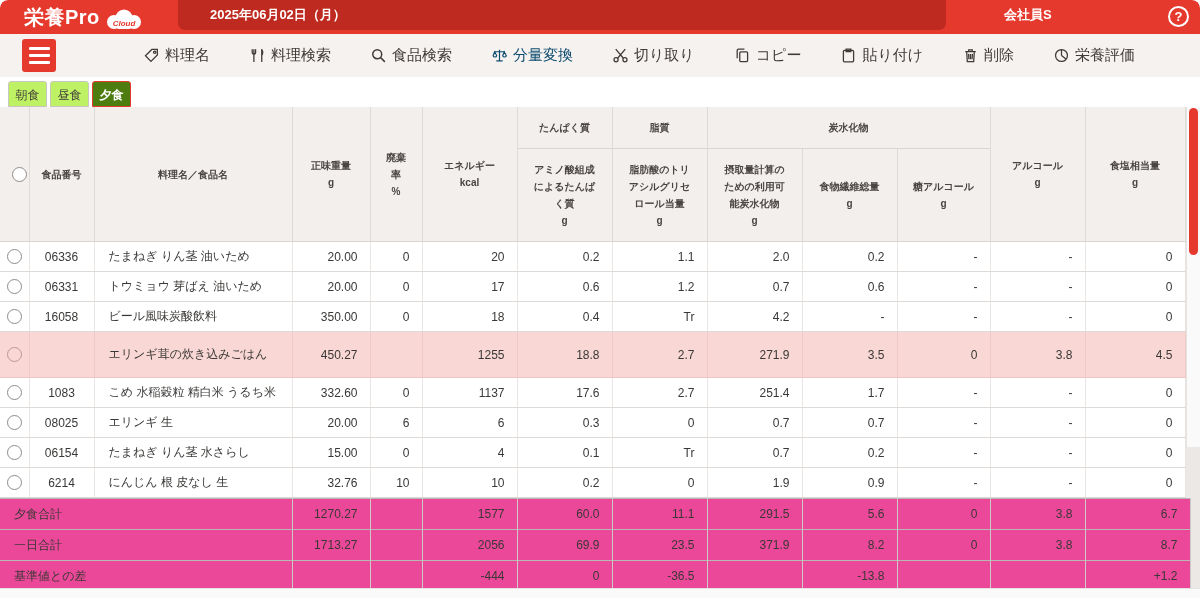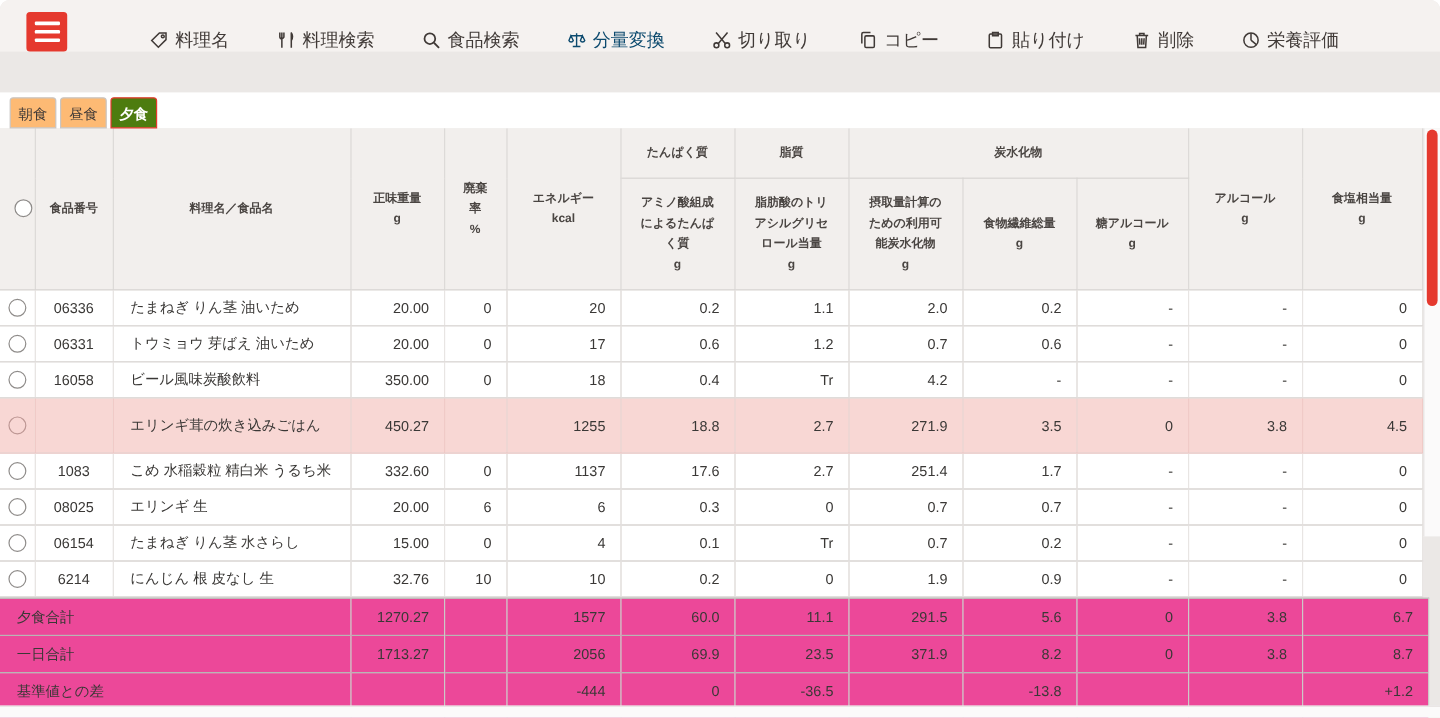--- a/index.html
+++ b/index.html
@@ -10,34 +10,34 @@
   
   .topbar { position:relative; height:34px; background:#e5392e; border-radius:8px 8px 0 0; }
   .logo { position:absolute; left:24px; top:0; height:34px; display:flex; align-items:center; color:#fff; }
   .logo-text { font-size:20px; font-weight:bold; letter-spacing:0.5px; }
   .logo-cloud { margin-left:3px; margin-top:6px; }
   .datebox { position:absolute; left:178px; top:0; width:768px; height:30px; background:#bf2a20; border-radius:0 0 7px 7px; color:#fff; font-size:13px; font-weight:bold; line-height:30px; padding-left:32px; }
   .user { position:absolute; left:1004px; top:0; height:30px; line-height:30px; color:#fff; font-size:13px; font-weight:bold; cursor:pointer; }
   .help { position:absolute; right:11px; top:6px; width:21px; height:21px; border:2px solid #fff; border-radius:50%; color:#fff; font-size:13px; font-weight:bold; text-align:center; line-height:18px; cursor:pointer; }
 
   
-  .toolbar { height:43px; background:#f5f2f0; display:flex; align-items:flex-end; }
+  .toolbar { height:43px; background:#f5f2f0; display:flex; align-items:center;gap:19px; }
   .hamburger { margin-left:22px; width:34px; height:33px; background:#e5392e; border-radius:3px; display:flex; flex-direction:column; justify-content:center; align-items:center; gap:4px; cursor:pointer; }
   .hamburger i { display:block; width:21px; height:3px; background:#fff; border-radius:1px; }
   .menu { display:flex; align-items:center; margin-left:68px; gap:39px; }
   .menu-item { display:flex; align-items:center; gap:5px; font-size:15px; color:#403a37; cursor:pointer; white-space:nowrap; }
   .menu-item .icon-slot { display:flex; align-items:center; }
   .menu-item.disabled { color:#0c4a6e; cursor:default; }
   .menu-item svg { stroke:currentColor; }
 
   
   .content { position:absolute; top:77px; left:0; right:0; bottom:0; background:#ebe8e6; }
   .tabs-row { height:30px; background:#fff; padding:4px 0 0 8px; }
   .tabs { display:flex; gap:3px; height:26px; }
-  .tab { min-width:39px; padding:0 6px; height:26px; line-height:26px; text-align:center; font-size:12px; color:#403a37; background:#fdba74; border:1px solid #c9c5c2; border-radius:3px 3px 0 0; cursor:pointer; }
+  .tab { min-width:39px; padding:0 6px; height:26px; line-height:26px; text-align:center; font-size:12px; color:#403a37; background:#bef264; border:1px solid #c9c5c2; border-radius:3px 3px 0 0; cursor:pointer; }
   .tab.active { background:#4d7c0f; border-color:#e5392e; color:#fff; font-weight:bold; }
 
   
   table { border-collapse:collapse; table-layout:fixed; }
   .grid { width:1185px; }
   .grid th { background:#f2efed; color:#4a4542; font-size:10px; font-weight:bold; border-right:1px solid #ddDAD8; border-bottom:1px solid #d8d5d3; text-align:center; vertical-align:middle; padding:12px; line-height:1.7; }
   .grid thead tr.h-top { height:37px; }
   .grid thead tr.h-sub { height:47px; }
   .grid td { background:#fff; border-right:1px solid #e8e5e3; border-bottom:1px solid #dcd9d7; font-size:12px; color:#3a3836; text-align:right; padding:0 12px 0 2px; height:30px; vertical-align:middle; white-space:nowrap; overflow:hidden; }
   .grid td.c-radio, .grid td.c-code { text-align:center; padding:0; }
@@ -54,20 +54,37 @@
   
   .vscroll { position:absolute; right:0; top:30px; width:14px; height:340px; background:#fbfafa; border-left:1px solid #e5e2e0; }
   .vthumb { position:absolute; left:2px; top:1px; width:9px; height:147px; background:#e5392e; border-radius:5px; cursor:pointer; }
   .hscroll { position:absolute; left:0; bottom:0; width:1200px; height:10px; background:#fbfafa; border-top:1px solid #e5e2e0; }
 </style>
 </head>
 <body>
 
 <div class="app">
 
+  <div class="topbar">
+    <div class="logo">
+      <span class="logo-text">栄養Pro</span>
+      <svg class="logo-cloud" width="42" height="24" viewBox="0 0 42 24">
+        <g fill="#ffffff">
+          <circle cx="11" cy="14" r="7"></circle>
+            <circle cx="21" cy="10" r="8.6"></circle>
+            <circle cx="31" cy="14" r="7"></circle>
+            <rect x="11" y="11" width="20" height="10" rx="5"></rect>
+        </g>
+        <text x="21" y="18" text-anchor="middle" font-size="8" font-weight="bold" font-style="italic" fill="#e5392e">Cloud</text>
+      </svg>
+    </div>
+    <div class="datebox">2025年06月02日（月）</div>
+    <div class="user">会社員S</div>
+    <div class="help">?</div>
+  </div>
 
   <div class="toolbar">
     <div class="hamburger">
         <i></i>
         <i></i>
         <i></i>
       </div>
     <div class="menu">
         <div class="menu-item">
     <span class="icon-slot">

